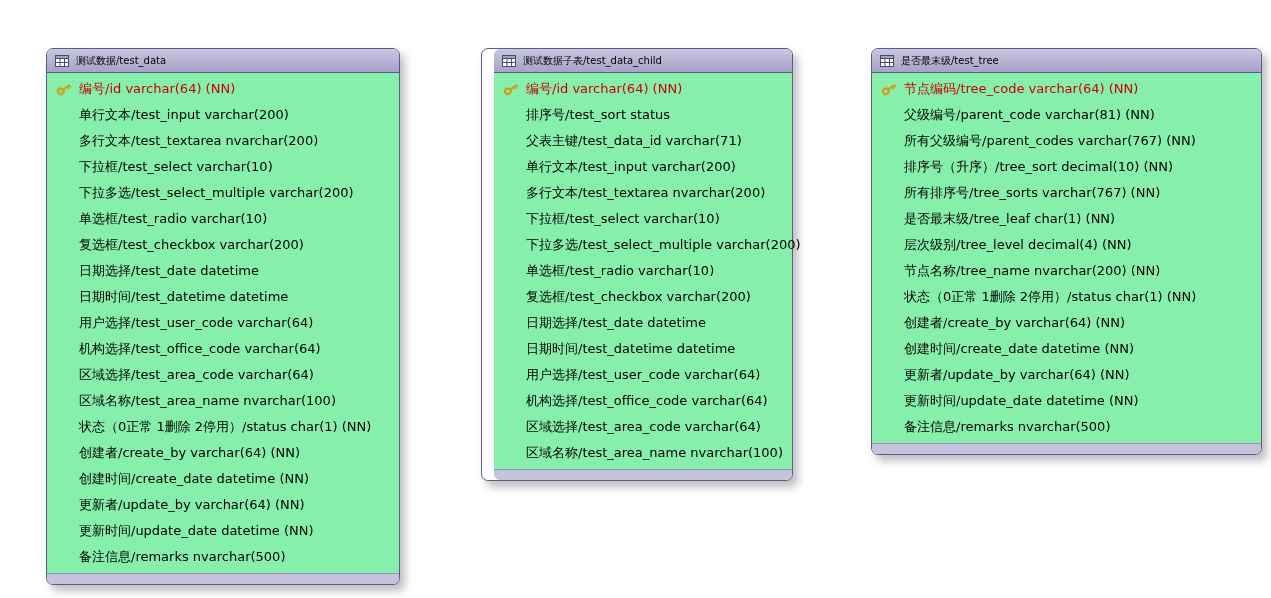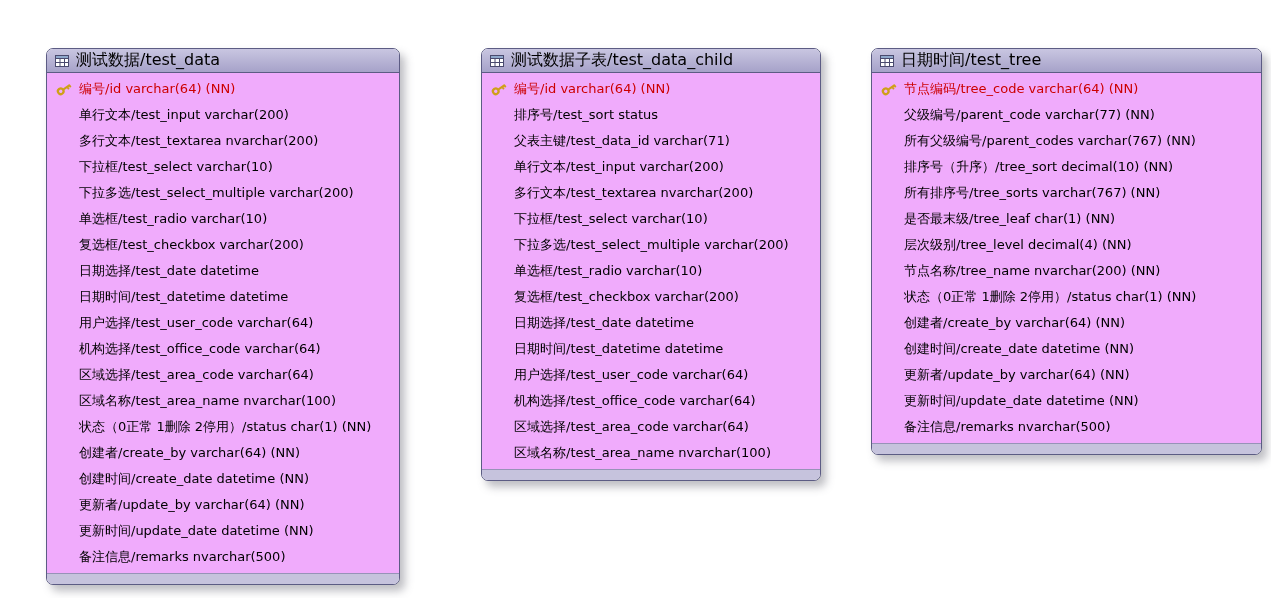--- a/index.html
+++ b/index.html
@@ -26,25 +26,25 @@
     align-items:center;
     gap:7px;
     height:24px;
     padding:0 8px;
     background:linear-gradient(var(--header-top,#c9c6e1), var(--header-bottom,#a6a2c9));
     border-bottom:1px solid var(--border,#5c5c84);
     border-radius:6px 6px 0 0;
   }
   .table-icon { display:flex; align-items:center; }
   .table-title {
-    font-size:16px;
+    font-size:10px;
     color:var(--title-text,#000000);
     white-space:nowrap;
   }
-  .table-body { padding:3px 0 3px; background:#f0abfc; }
+  .table-body { padding:3px 0 3px; background:#86efac; }
   .field-row {
     display:flex;
     align-items:center;
     height:26px;
     padding:0 8px 0 8px;
   }
   .key-cell {
     flex:0 0 24px;
     width:24px;
     display:flex;
@@ -326,21 +326,21 @@
             <line x1="12.8" y1="8" x2="12.8" y2="11" stroke="#cfa018" stroke-width="1.8"></line>
             <line x1="15.5" y1="8" x2="15.5" y2="10.4" stroke="#cfa018" stroke-width="1.8"></line>
           </g>
         </svg>
       </span>
       <span class="field-label">备注信息/remarks nvarchar(500)</span>
     </div>
       </div>
       <div class="table-footer"></div>
     </div>
-    <div class="table-card" style="left: 481px; top: 48px; width: 340px;">
+    <div class="table-card" style="left: 481px; top: 48px; width: 312px; padding-left: 12px;">
       <div class="table-header">
         <span class="table-icon">
           <svg width="14" height="12" viewBox="0 0 14 12">
             <rect x="0.5" y="0.5" width="13" height="11" fill="#ffffff" stroke="#4a4a6e"></rect>
             <rect x="0.5" y="0.5" width="13" height="3" fill="#8fa8cc" stroke="#4a4a6e"></rect>
             <line x1="5" y1="3.5" x2="5" y2="11.5" stroke="#4a4a6e"></line>
             <line x1="9.5" y1="3.5" x2="9.5" y2="11.5" stroke="#4a4a6e"></line>
             <line x1="0.5" y1="7.5" x2="13.5" y2="7.5" stroke="#4a4a6e"></line>
           </svg>
         </span>
@@ -549,21 +549,21 @@
       <div class="table-header">
         <span class="table-icon">
           <svg width="14" height="12" viewBox="0 0 14 12">
             <rect x="0.5" y="0.5" width="13" height="11" fill="#ffffff" stroke="#4a4a6e"></rect>
             <rect x="0.5" y="0.5" width="13" height="3" fill="#8fa8cc" stroke="#4a4a6e"></rect>
             <line x1="5" y1="3.5" x2="5" y2="11.5" stroke="#4a4a6e"></line>
             <line x1="9.5" y1="3.5" x2="9.5" y2="11.5" stroke="#4a4a6e"></line>
             <line x1="0.5" y1="7.5" x2="13.5" y2="7.5" stroke="#4a4a6e"></line>
           </svg>
         </span>
-        <span class="table-title">日期时间/test_tree</span>
+        <span class="table-title">是否最末级/test_tree</span>
       </div>
       <div class="table-body">
         <div class="field-row pk">
       <span class="key-cell">
         <svg width="18" height="16" viewBox="0 0 18 16">
           <g transform="rotate(-35 9 8)">
             <circle cx="5" cy="8" r="2.8" fill="none" stroke="#cfa018" stroke-width="2.2"></circle>
             <line x1="8" y1="8" x2="16.2" y2="8" stroke="#cfa018" stroke-width="2"></line>
             <line x1="12.8" y1="8" x2="12.8" y2="11" stroke="#cfa018" stroke-width="1.8"></line>
             <line x1="15.5" y1="8" x2="15.5" y2="10.4" stroke="#cfa018" stroke-width="1.8"></line>
@@ -576,21 +576,21 @@
       <span class="key-cell">
         <svg width="18" height="16" viewBox="0 0 18 16">
           <g transform="rotate(-35 9 8)">
             <circle cx="5" cy="8" r="2.8" fill="none" stroke="#cfa018" stroke-width="2.2"></circle>
             <line x1="8" y1="8" x2="16.2" y2="8" stroke="#cfa018" stroke-width="2"></line>
             <line x1="12.8" y1="8" x2="12.8" y2="11" stroke="#cfa018" stroke-width="1.8"></line>
             <line x1="15.5" y1="8" x2="15.5" y2="10.4" stroke="#cfa018" stroke-width="1.8"></line>
           </g>
         </svg>
       </span>
-      <span class="field-label">父级编号/parent_code varchar(77) (NN)</span>
+      <span class="field-label">父级编号/parent_code varchar(81) (NN)</span>
     </div>
         <div class="field-row">
       <span class="key-cell">
         <svg width="18" height="16" viewBox="0 0 18 16">
           <g transform="rotate(-35 9 8)">
             <circle cx="5" cy="8" r="2.8" fill="none" stroke="#cfa018" stroke-width="2.2"></circle>
             <line x1="8" y1="8" x2="16.2" y2="8" stroke="#cfa018" stroke-width="2"></line>
             <line x1="12.8" y1="8" x2="12.8" y2="11" stroke="#cfa018" stroke-width="1.8"></line>
             <line x1="15.5" y1="8" x2="15.5" y2="10.4" stroke="#cfa018" stroke-width="1.8"></line>
           </g>

